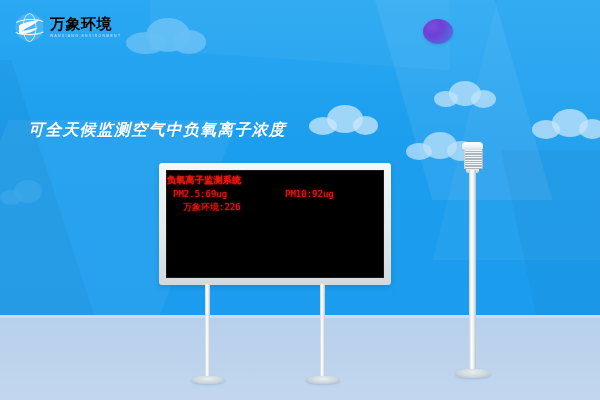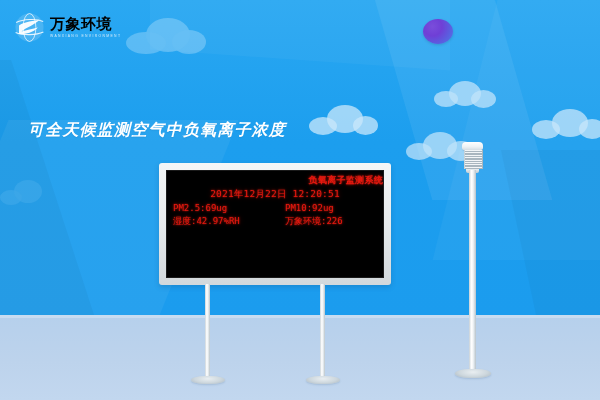--- a/index.html
+++ b/index.html
@@ -106,21 +106,21 @@
     background:#000000;border:1px solid #1a1a1a;box-sizing:border-box;
     overflow:hidden;
   }
   .led{
     font-family:"DejaVu Sans Mono","Liberation Mono",monospace;
     color:#e8170f;
     text-shadow:0 0 2px rgba(255,40,20,.85),0 0 5px rgba(220,20,10,.45);
     white-space:nowrap;
   }
   .led-title{
-    text-align:right;font-size:9px;font-weight:bold;
+    text-align:left;font-size:9px;font-weight:bold;
     margin-top:3px;letter-spacing:.3px;
     font-family:Liberation Sans, sans-serif;
   }
   .led-time{
     text-align:center;font-size:9.5px;margin-top:1px;letter-spacing:.2px;
   }
   .led-grid{
     display:grid;grid-template-columns:1fr 1fr;
     row-gap:2px;margin-top:2px;padding:0 6px;
   }
@@ -237,25 +237,23 @@
       <span class="logo-en">WANXIANG ENVIRONMENT</span>
     </div>
   </div>
 
   <div class="subline">可全天候监测空气中负氧离子浓度</div>
 
   <div class="board-wrap">
     <div class="board-frame"></div>
     <div class="board-screen">
       <div class="led led-title">负氧离子监测系统</div>
-      <div class="led led-time">2021年12月22日 12:20:51</div>
       <div class="led-grid">
         <div class="led led-cell">PM2.5:69ug</div>
         <div class="led led-cell r">PM10:92ug</div>
-        <div class="led led-cell">湿度:42.97%RH</div>
         <div class="led led-cell r">万象环境:226</div>
       </div>
     </div>
   </div>
 
   <div class="leg l1"></div>
   <div class="leg l2"></div>
   <div class="foot f-a"></div>
   <div class="foot f-b"></div>
 

